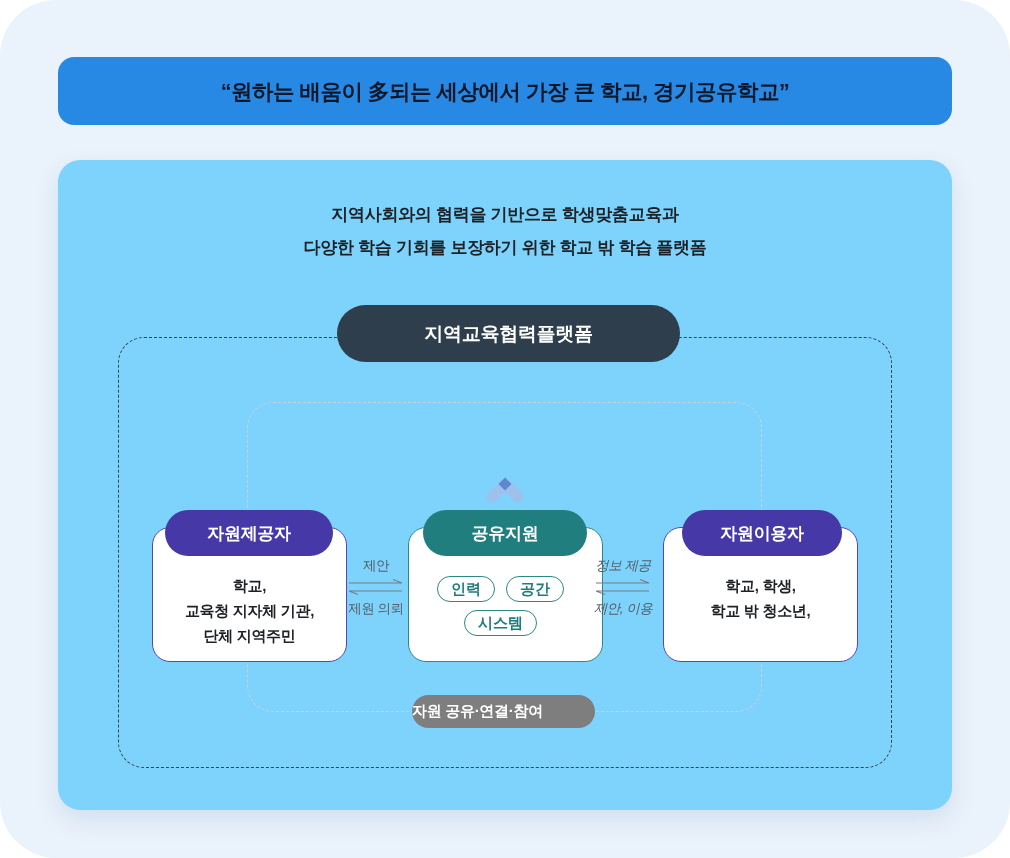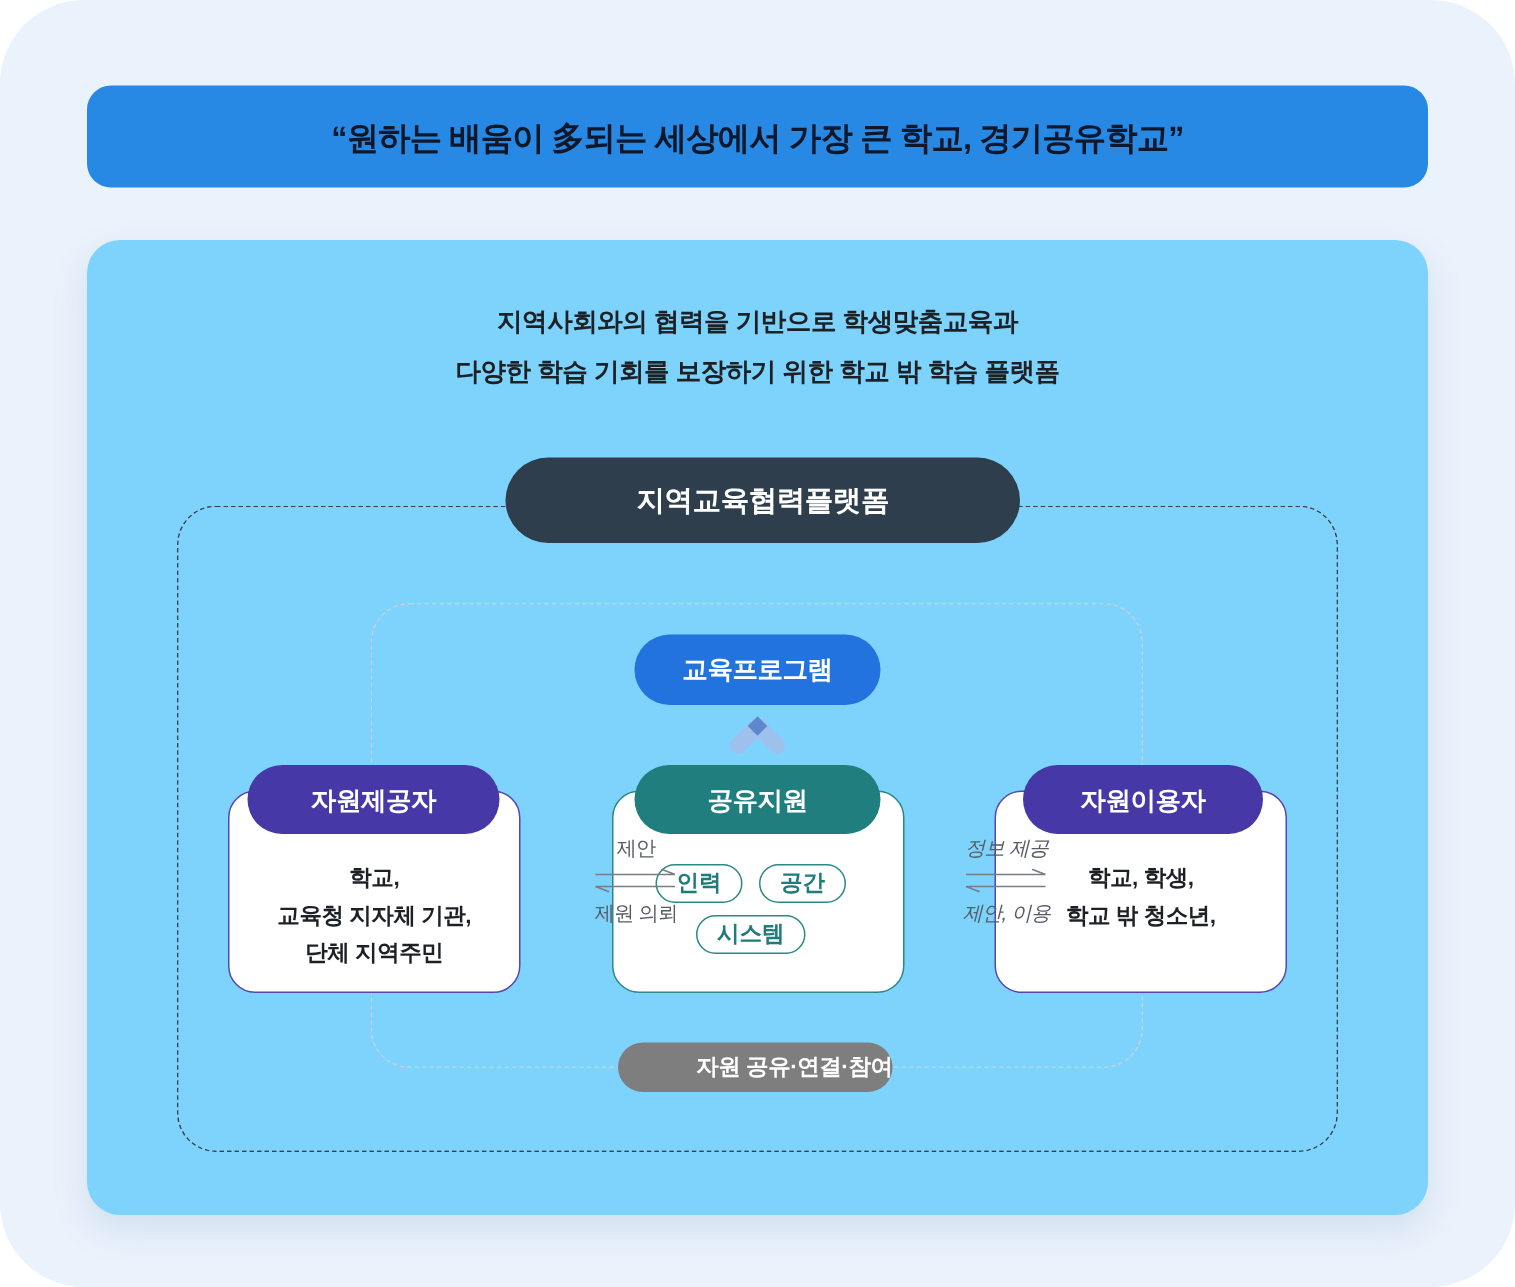--- a/index.html
+++ b/index.html
@@ -52,27 +52,27 @@
   .body-user { left:605px; }
 
   .tag-area { position:absolute; left:350px; top:416px; width:185px; z-index:3;
     display:flex; flex-direction:column; align-items:center; gap:8px; }
   .tag-row { display:flex; gap:11px; }
   .tag { border:1.6px solid #2A8886; color:#1F7C7A; border-radius:999px;
     font-size:15px; font-weight:700; line-height:20px; padding:2px 13px; background:#ffffff; }
 
   .flow { position:absolute; top:397px; width:64px; z-index:3;
     display:flex; flex-direction:column; align-items:center; gap:1px;
-    font-size:13.5px; color:#565D66; font-weight:500; letter-spacing:-0.5px; white-space:nowrap;margin-left:48px; }
+    font-size:13.5px; color:#565D66; font-weight:500; letter-spacing:-0.5px; white-space:nowrap; }
   .flow-left  { left:286px; }
   .flow-right { left:533px;font-style:italic; }
   .flow svg { display:block; margin:3px 0; }
 
   .footer-pill { position:absolute; left:354px; top:535px; width:183px; height:33px;
-    background:#7E7E7E; border-radius:17px; display:flex; align-items:center; justify-content:flex-end;
+    background:#7E7E7E; border-radius:17px; display:flex; align-items:center; justify-content:flex-start;
     color:#ffffff; font-size:15px; font-weight:700; letter-spacing:-0.3px; z-index:3; }
 </style>
 </head>
 <body>
 
 <div class="stage">
   <div class="bg-panel"></div>
 
   <div class="banner">
     <span>“원하는 배움이 多되는 세상에서 가장 큰 학교, 경기공유학교”</span>
@@ -85,23 +85,20 @@
       <div>다양한 학습 기회를 보장하기 위한 학교 밖 학습 플랫폼</div>
     </div>
 
     <div class="outer-dashed"></div>
     <div class="inner-dashed"></div>
 
     <div class="platform-pill">
       <span>지역교육협력플랫폼</span>
     </div>
 
-    <div class="program-pill">
-      <span>교육프로그램</span>
-    </div>
 
     <svg class="chevron" width="44" height="30" viewBox="0 0 44 30">
       <path d="M9,23 L22,10 M22,10 L35,23" stroke="#9EC0ED" stroke-width="11" stroke-linecap="round" fill="none"></path>
       <path d="M22,3.5 L28.5,10 L22,16.5 L15.5,10 Z" fill="#5E88CD"></path>
     </svg>
 
     <div class="group-box box-provider"></div>
     <div class="group-pill pill-provider">
       <span>자원제공자</span>
     </div>

